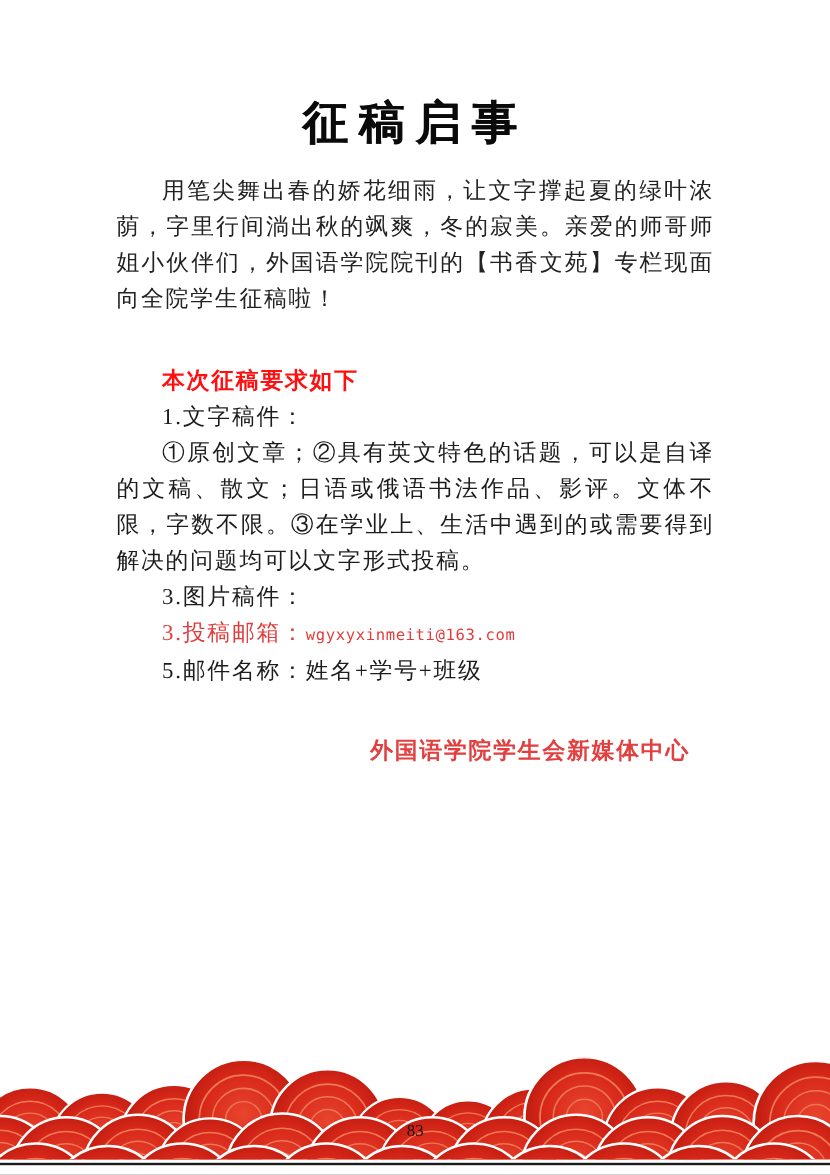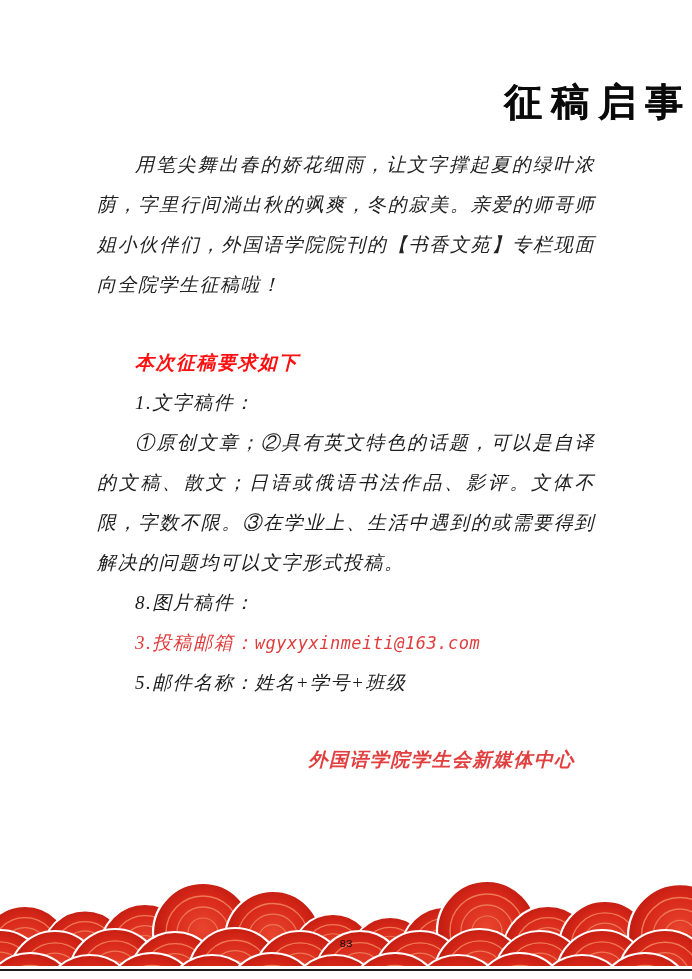--- a/index.html
+++ b/index.html
@@ -9,55 +9,54 @@
     width: 692px;
     height: 979px;
     margin: 0 auto;
     background: #ffffff;
     overflow: hidden;
     font-family: "Liberation Serif", serif;
     color: #1c1c1c;
   }
   .doc-title {
     padding-top: 74px;
-    text-align: right;
+    text-align: center;
     font-size: 38px;
     line-height: 56px;
     font-weight: bold;
     letter-spacing: 9px;
     color: #0a0a0a;
     font-family: "DejaVu Serif", serif;
     text-shadow: 0.6px 0 0 #0a0a0a;
   }
   .content {
     margin: 0 97px;
     font-size: 19px;
-    line-height: 40px;
+    line-height: 30px;
     letter-spacing: 1.5px;
     text-align: justify;
     text-justify: inter-character;
     word-break: break-all;
-    font-style: italic;
   }
   .content p { text-indent: 2em; }
   .intro {
     margin-top: 15px;
     font-family: "Liberation Sans", sans-serif;
     color: #222222;
   }
   .req-heading {
     margin-top: 38px;
     font-weight: bold;
     color: #ff1010;
   }
   .closing { margin-top: 10px; }
   .red-line { color: #e03c3c; }
   .email {
     font-family: "DejaVu Sans Mono", monospace;
-    font-size: 17px;
+    font-size: 13px;
     letter-spacing: 0.5px;
   }
   .signature {
     margin-top: 36px;
     margin-right: 20px;
     text-align: right;
     text-indent: 0;
     color: #e24040;
     font-weight: bold;
     font-family: "DejaVu Serif", serif;
@@ -68,24 +67,24 @@
     top: 881px;
     width: 692px;
     height: 85px;
   }
   .page-number {
     position: absolute;
     left: 0;
     top: 934px;
     width: 100%;
     text-align: center;
-    font-size: 11px;
+    font-size: 14px;
     line-height: 20px;
     color: #111111;
-    font-family: Liberation Mono, monospace;
+    font-family: Liberation Serif, serif;
   }
   .bottom-rule {
     position: absolute;
     left: 0;
     top: 969px;
     width: 100%;
     height: 2px;
     background: #1c1c1c;
   }
 </style>
@@ -97,21 +96,21 @@
   <h1 class="doc-title">征稿启事</h1>
 
   <div class="content">
     <p class="intro">用笔尖舞出春的娇花细雨，让文字撑起夏的绿叶浓荫，字里行间淌出秋的飒爽，冬的寂美。亲爱的师哥师姐小伙伴们，外国语学院院刊的【书香文苑】专栏现面向全院学生征稿啦！</p>
 
     <p class="req-heading">本次征稿要求如下</p>
 
     <p>1.文字稿件：</p>
     <p>①原创文章；②具有英文特色的话题，可以是自译的文稿、散文；日语或俄语书法作品、影评。文体不限，字数不限。③在学业上、生活中遇到的或需要得到解决的问题均可以文字形式投稿。</p>
 
-    <p>8.图片稿件：</p>
+    <p>3.图片稿件：</p>
 
     <p class="red-line"><span>3.投稿邮箱：</span><span class="email">wgyxyxinmeiti@163.com</span></p>
 
     <p>5.邮件名称：姓名+学号+班级</p>
 
 
     <p class="signature">外国语学院学生会新媒体中心</p>
   </div>
 
   <svg class="footer-decoration" viewBox="0 0 692 85" preserveAspectRatio="none" aria-hidden="true">

